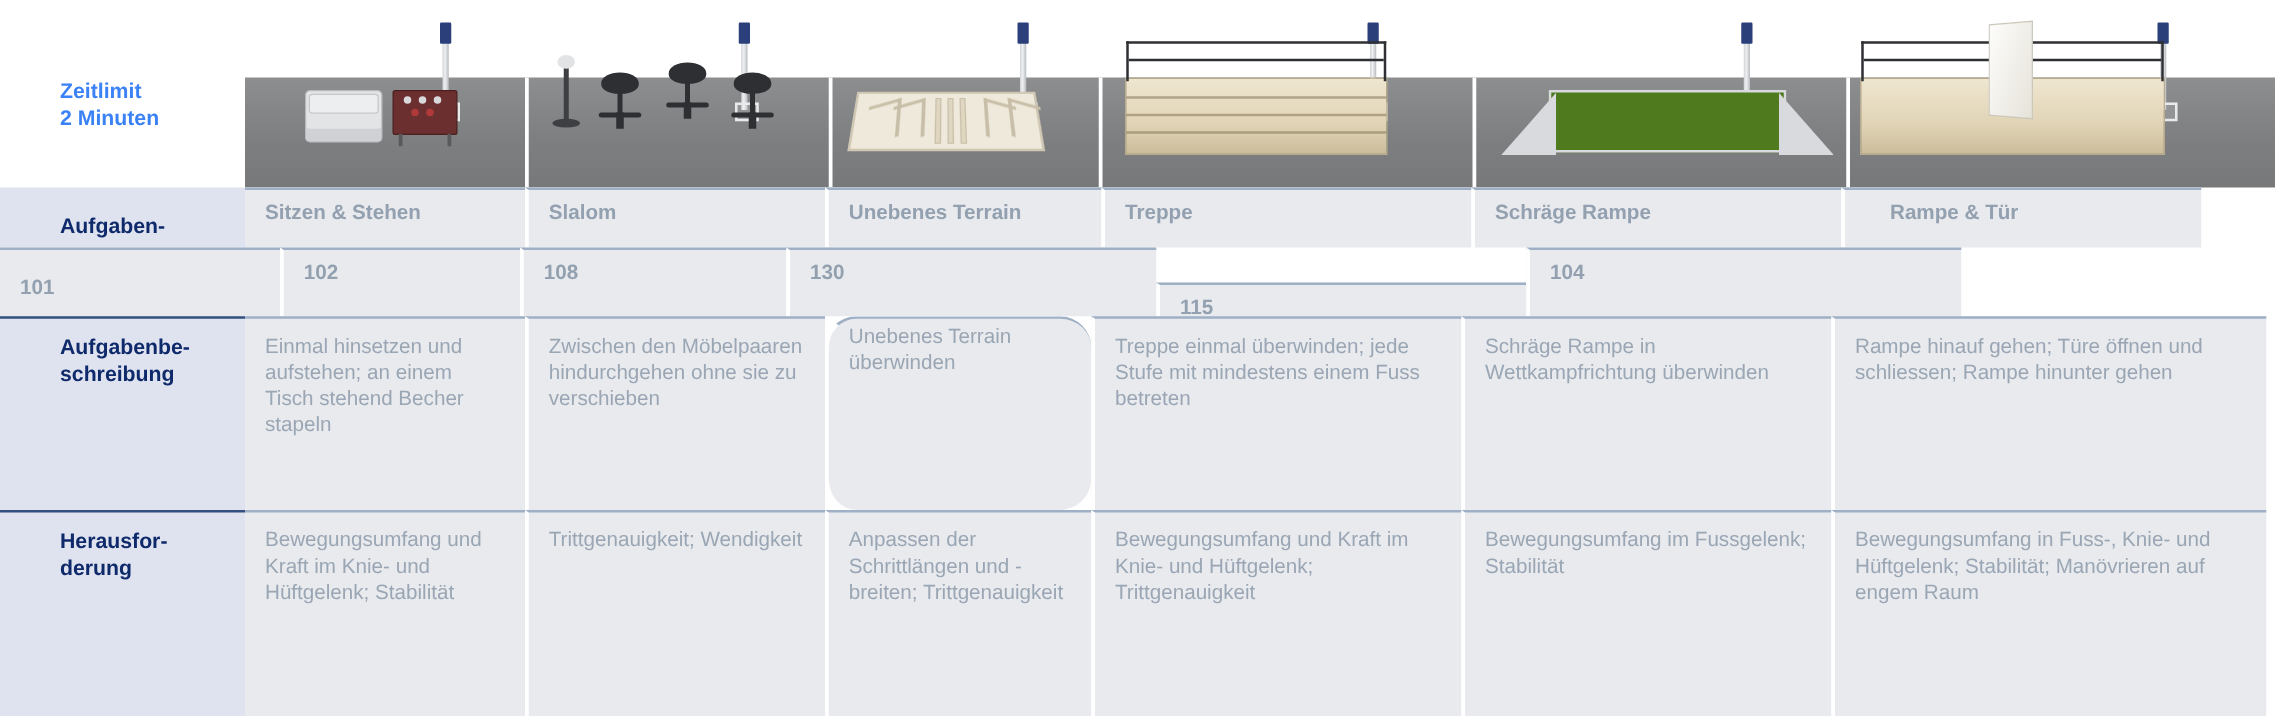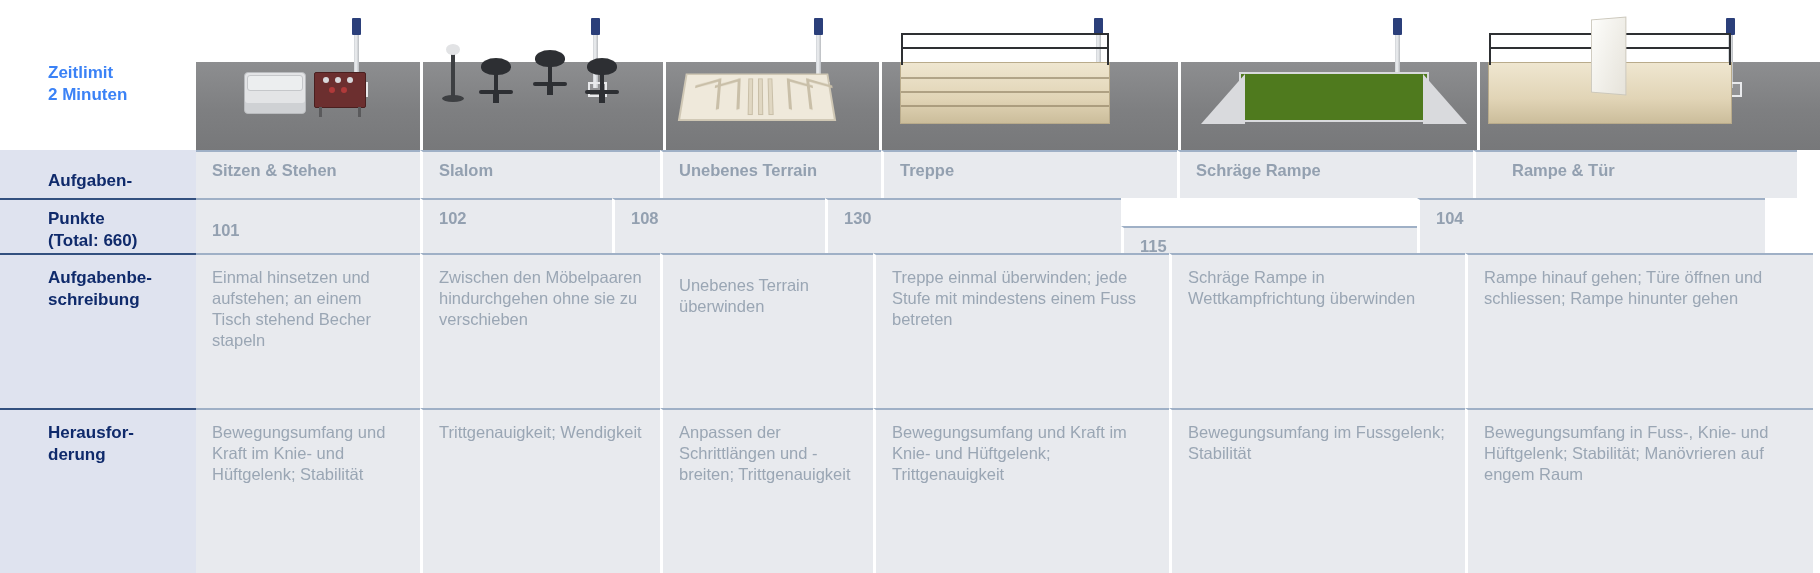--- a/index.html
+++ b/index.html
@@ -327,40 +327,38 @@
   <div class="grid">
 
     <div class="row row-title" style="top:0; height:48px;">
       <div class="label-cell first" style="white-space:pre-line; padding-top:20px;">Aufgaben-
 name</div>
       <div class="data-cell c0" style="width:224px; padding-top:8px;">Sitzen &amp; Stehen</div>
       <div class="data-cell" style="width:240px; padding-top:8px;">Slalom</div>
       <div class="data-cell" style="width:221px; padding-top:8px;">Unebenes Terrain</div>
       <div class="data-cell" style="width:296px; padding-top:8px;">Treppe</div>
       <div class="data-cell" style="width:296px; padding-top:8px;">Schräge Rampe</div>
-      <div class="data-cell" style="width:324px; padding-top:8px;padding-left:36px;">Rampe &amp; Tür</div>
+      <div class="data-cell" style="width:288px; padding-top:8px;padding-left:36px;">Rampe &amp; Tür</div>
     </div>
 
     <div class="row row-points" style="top:48px; height:55px;">
-      <div class="label-cell" style="white-space:pre-line; padding-top:8px;">Punkte
-(Total: 660)</div>
       <div class="data-cell c0" style="width:224px; padding-top:20px;">101</div>
       <div class="data-cell" style="width:192px; padding-top:8px;">102</div>
       <div class="data-cell" style="width:213px; padding-top:8px;">108</div>
       <div class="data-cell" style="width:296px; padding-top:8px;">130</div>
       <div class="data-cell" style="width:296px; padding-top:8px;margin-top:28px;">115</div>
       <div class="data-cell" style="width:348px; padding-top:8px;">104</div>
     </div>
 
     <div class="row row-desc" style="top:103px; height:155px;">
       <div class="label-cell" style="white-space:pre-line; padding-top:12px; height:155px;">Aufgabenbe-
 schreibung</div>
       <div class="data-cell c0 desc" style="width:224px; padding-top:12px; height:155px;">Einmal hinsetzen und aufstehen; an einem Tisch stehend Becher stapeln</div>
       <div class="data-cell desc" style="width:240px; padding-top:12px; height:155px;">Zwischen den Möbelpaaren hindurchgehen ohne sie zu verschieben</div>
-      <div class="data-cell desc" style="width:213px; padding-top:20px; height:155px;">Unebenes Terrain überwinden</div>
+      <div class="data-cell desc" style="width:213px; padding-top:4px; height:155px;border-radius:25px;">Unebenes Terrain überwinden</div>
       <div class="data-cell desc" style="width:296px; padding-top:12px; height:155px;">Treppe einmal überwinden; jede Stufe mit mindestens einem Fuss betreten</div>
       <div class="data-cell desc" style="width:296px; padding-top:12px; height:155px;">Schräge Rampe in Wettkampfrichtung überwinden</div>
       <div class="data-cell desc" style="width:348px; padding-top:12px; height:155px;">Rampe hinauf gehen; Türe öffnen und schliessen; Rampe hinunter gehen</div>
     </div>
 
     <div class="row row-chal" style="top:258px; height:165px;">
       <div class="label-cell" style="white-space:pre-line; padding-top:12px; height:165px;">Herausfor-
 derung</div>
       <div class="data-cell c0 desc" style="width:224px; padding-top:12px; height:165px;">Bewegungsumfang und Kraft im Knie- und Hüftgelenk; Stabilität</div>
       <div class="data-cell desc" style="width:240px; padding-top:12px; height:165px;">Trittgenauigkeit; Wendigkeit</div>

